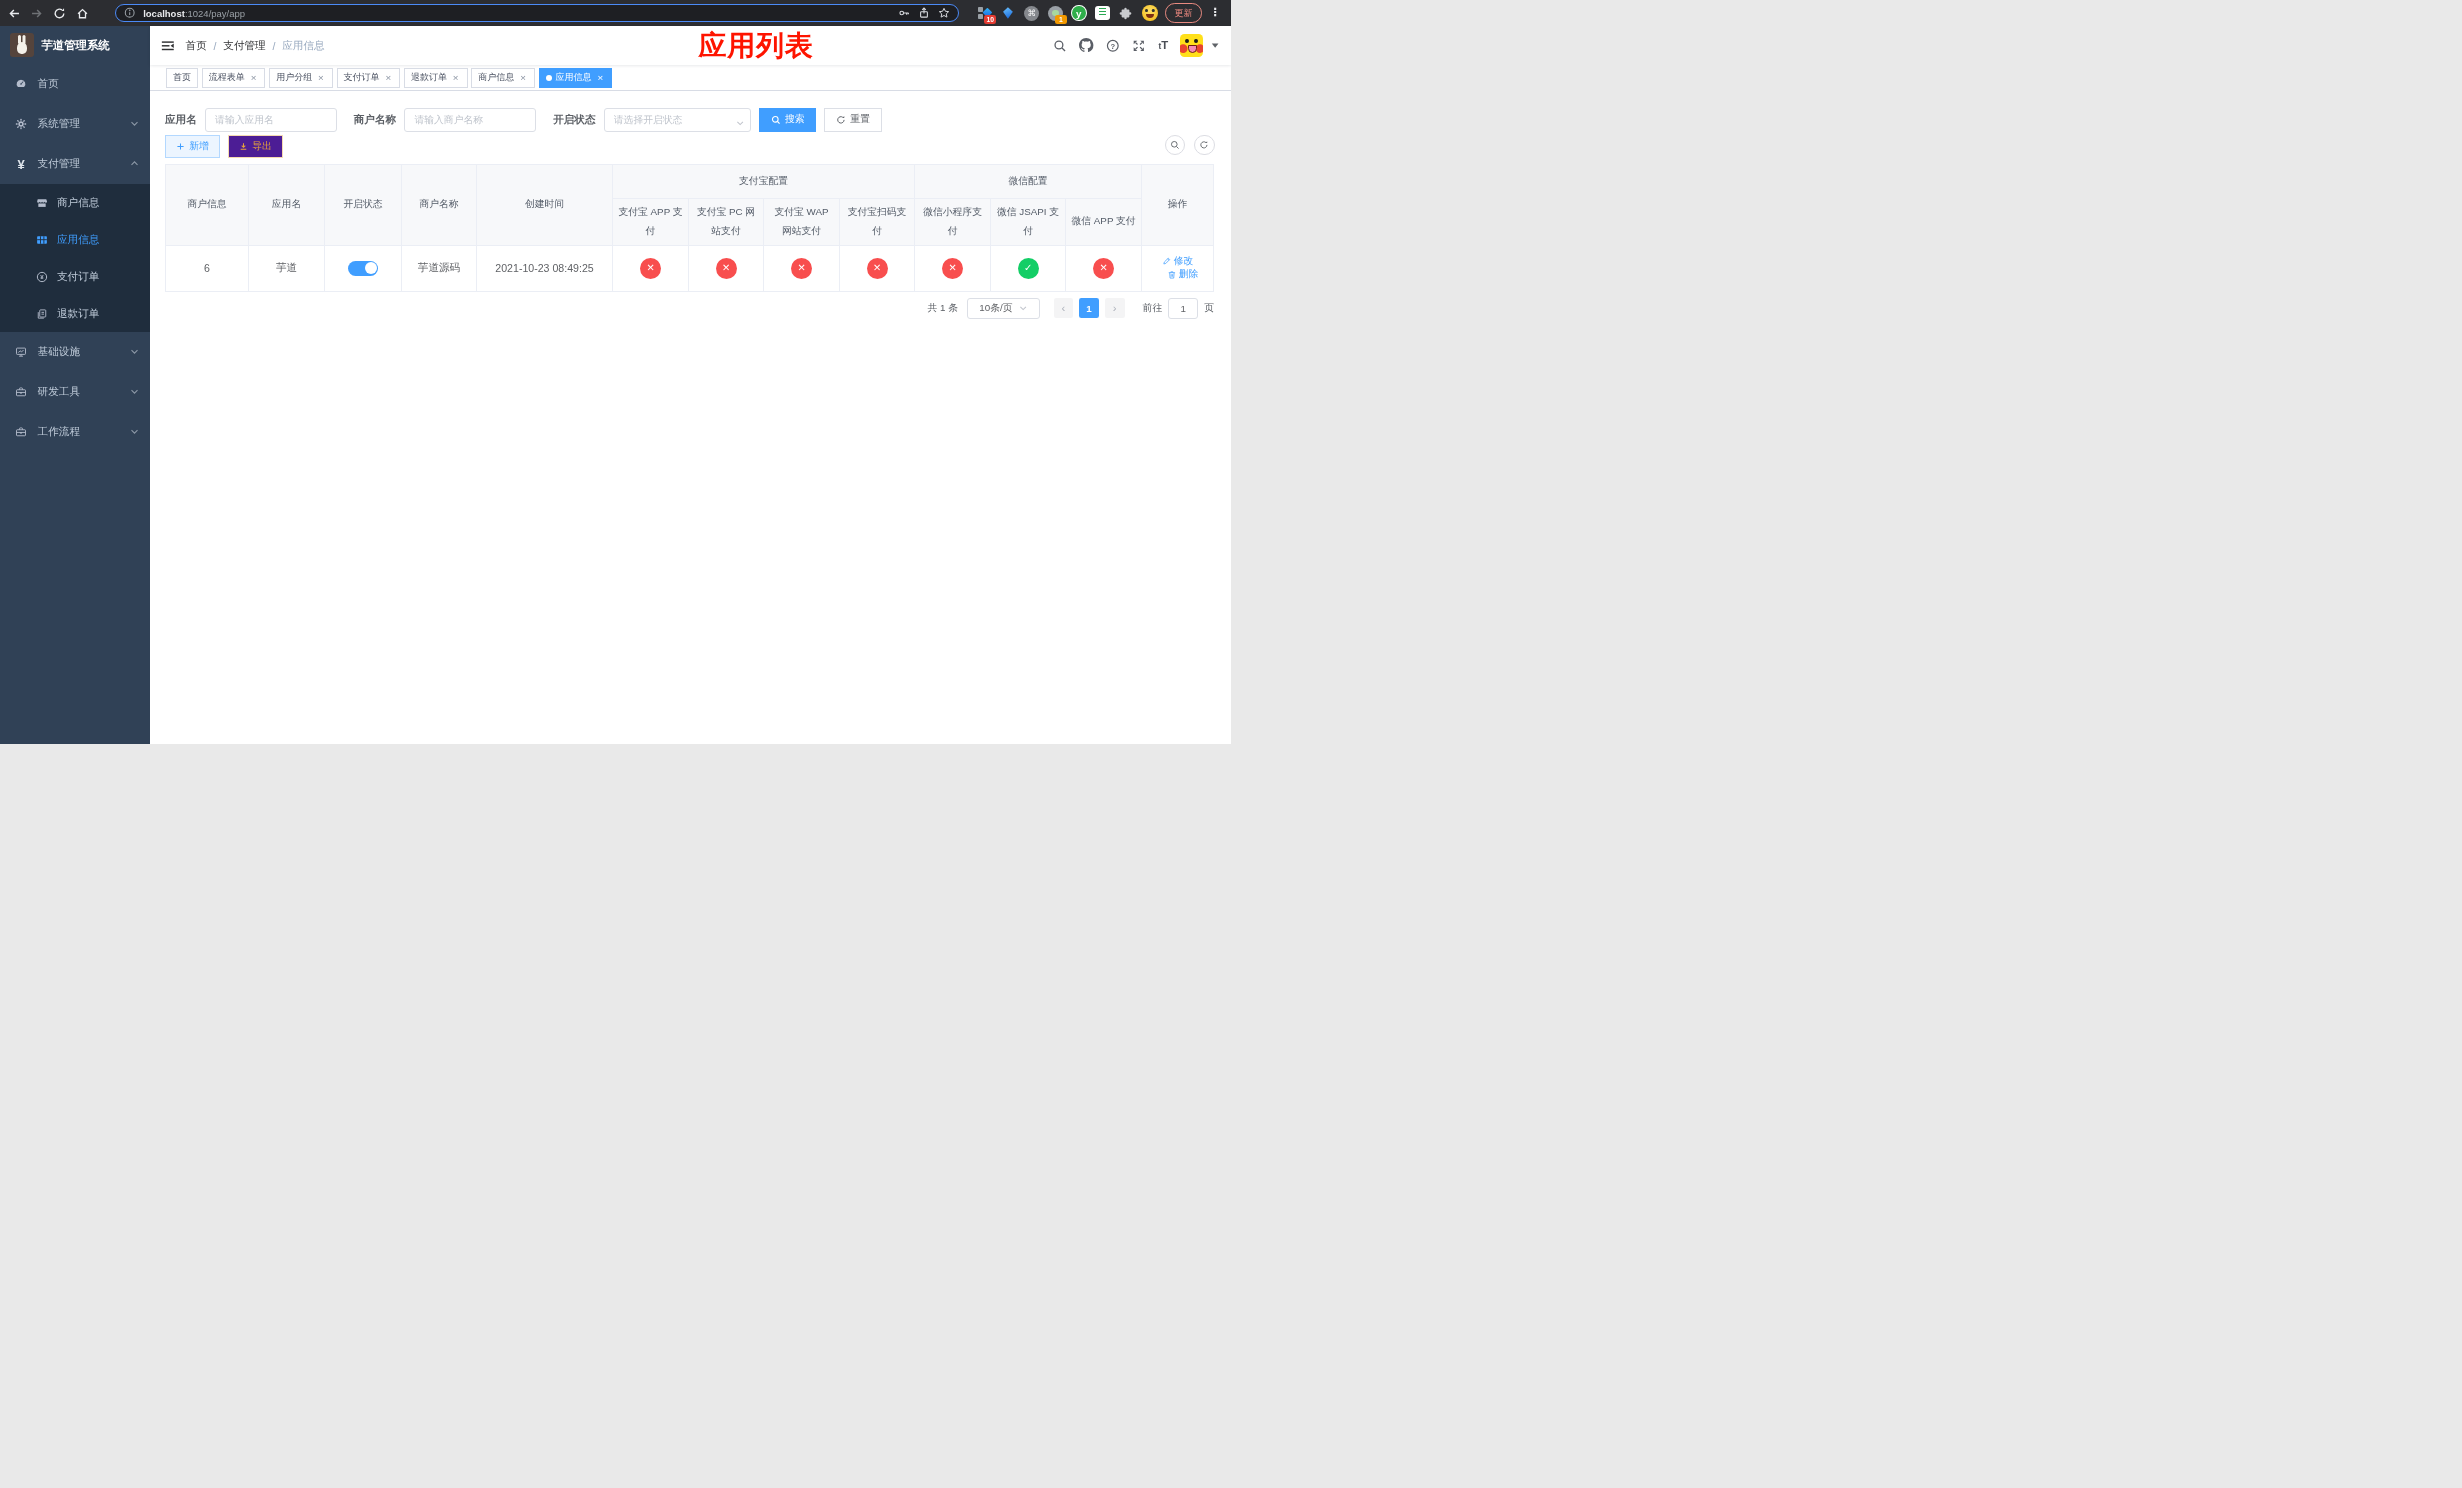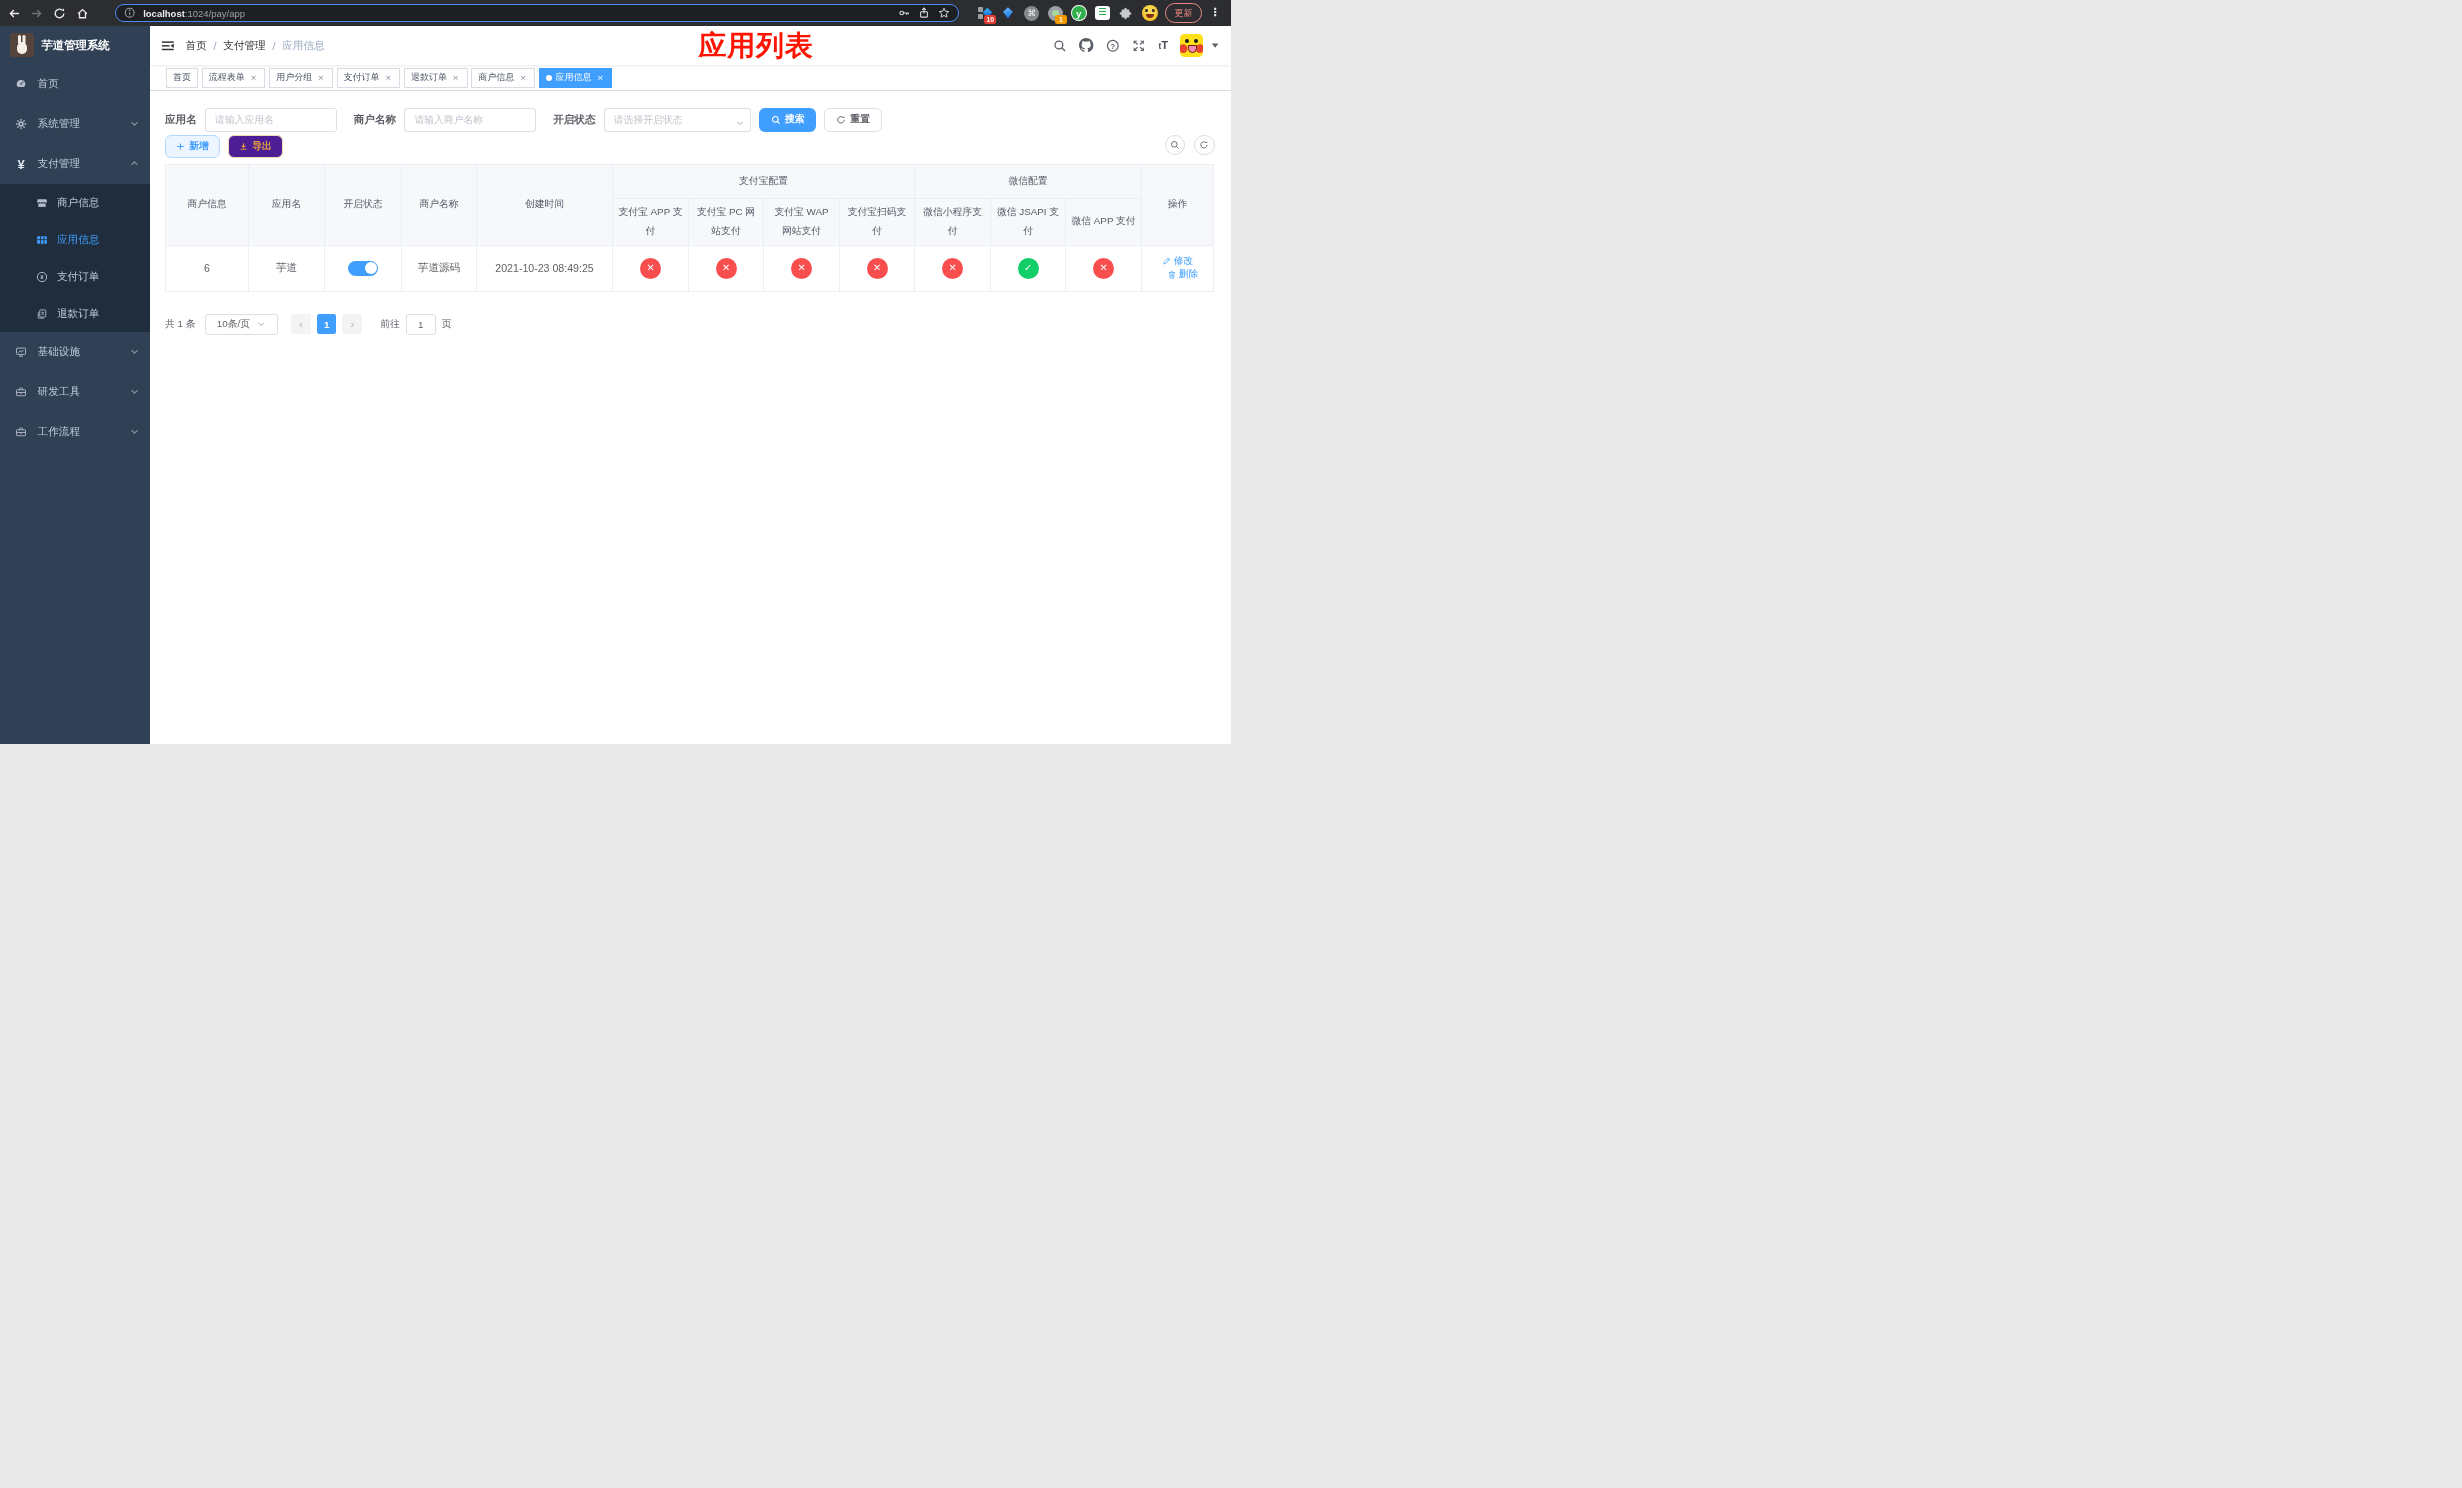--- a/index.html
+++ b/index.html
@@ -76,42 +76,42 @@
   
   .content{flex:1;padding:16.7px 15px;position:relative;background:#fff;min-width:0;}
   .search-row{display:flex;align-items:center;}
   .fgroup{display:flex;align-items:center;margin-right:16.7px;}
   .flabel{font-size:10.6px;color:#5c6066;font-weight:600;margin-right:8.3px;white-space:nowrap;}
   .tinput{width:132px;height:24px;border:0.8px solid #dcdfe6;border-radius:3px;padding:0 9px;font-size:9.8px;color:#606266;outline:none;box-sizing:border-box;background:#fff;}
   .tinput::placeholder{color:#bfc4cc;}
   .selwrap{position:relative;width:147px;margin-right:8.3px;}
   .selwrap .tinput{width:100%;padding-right:21px;}
   .selwrap .caret{position:absolute;right:6.8px;top:9px;pointer-events:none;}
-  .btn{height:24px;padding:0 10.6px;border-radius:6px;font-size:9.8px;display:inline-flex;align-items:center;gap:4.5px;cursor:pointer;border:0.8px solid transparent;box-sizing:border-box;white-space:nowrap;font-weight:bold;}
+  .btn{height:24px;padding:0 10.6px;border-radius:0;font-size:9.8px;display:inline-flex;align-items:center;gap:4.5px;cursor:pointer;border:0.8px solid transparent;box-sizing:border-box;white-space:nowrap;}
   .btn-search{background:#409eff;color:#fff;margin-right:8.3px;}
   .btn-reset{background:#fff;color:#5c6066;border-color:#dcdfe6;}
   .toolbar-row{display:flex;align-items:flex-start;margin-top:3px;}
   .btn-add{height:23px;background:#ecf5ff;border-color:#b3d8ff;color:#409eff;margin-right:8.3px;padding:0 9.8px;}
   .btn-export{height:23px;background:#4c1d95;border-color:#f5dab1;color:#e6a23c;padding:0 9.8px;}
   .mini-group{margin-left:auto;display:flex;gap:9px;margin-right:1.5px;}
   .mini-btn{width:20.4px;height:20.4px;border-radius:50%;border:0.8px solid #dcdde3;background:#fff;display:flex;align-items:center;justify-content:center;color:#5f6368;cursor:pointer;box-sizing:border-box;}
   
   table.grid{border-collapse:collapse;margin-top:6px;width:1049px;table-layout:fixed;font-size:9.8px;}
   .grid th,.grid td{border:0.8px solid #ebeef5;padding:1.5px 4.5px;text-align:center;overflow:hidden;}
   .grid thead th{background:#f7f8fa;color:#545c68;font-weight:400;line-height:1.9;}
   .grid tr.h1{height:34px;} .grid tr.h2{height:47px;} .grid tr.brow{height:46px;}
   .grid td{color:#606266;font-size:10.6px;background:#fff;}
   .switch{width:30px;height:15px;border-radius:7.6px;background:#409eff;position:relative;display:inline-block;vertical-align:middle;cursor:pointer;}
   .switch::after{content:"";width:12px;height:12px;border-radius:50%;background:#fff;position:absolute;top:1.5px;right:1.5px;}
   .status{width:21px;height:21px;border-radius:50%;display:inline-flex;align-items:center;justify-content:center;color:#fff;font-size:9.8px;font-weight:bold;line-height:1;}
   .status.no{background:#f84e4e;} .status.yes{background:#13ce66;}
   .ops a{color:#409eff;font-size:9.8px;text-decoration:none;display:inline-flex;align-items:center;gap:2.3px;cursor:pointer;white-space:nowrap;}
   .ops a + a{margin-left:9.8px;}
   
-  .pagination{display:flex;align-items:center;margin-top:22px;width:1049px;font-size:9.8px;color:#5c6066;}
+  .pagination{display:flex;align-items:center;justify-content:flex-end;margin-top:6px;width:1049px;font-size:9.8px;color:#5c6066;}
   .psel{width:73px;height:21px;border:0.8px solid #dcdfe6;border-radius:3px;display:flex;align-items:center;justify-content:center;gap:6.8px;color:#606266;margin-left:9px;cursor:pointer;box-sizing:border-box;}
   .pbtn{width:19.7px;height:19.7px;background:#f4f4f5;border-radius:2.3px;display:flex;align-items:center;justify-content:center;color:#aeb3bc;font-size:11.4px;cursor:pointer;}
   .pbtn.prev{margin-left:13.6px;} .pcur{width:19.7px;height:19.7px;background:#409eff;color:#fff;border-radius:2.3px;display:flex;align-items:center;justify-content:center;font-weight:bold;margin:0 6px;cursor:pointer;}
   .pbtn.next{margin-right:0;}
   .goto-label{margin-left:18px;margin-right:6px;}
   .goto-input{width:30px;height:21px;border:0.8px solid #dcdfe6;border-radius:3px;text-align:center;font-size:9.8px;color:#606266;outline:none;box-sizing:border-box;margin-right:6px;}
 </style>
 </head>
 <body>
 

